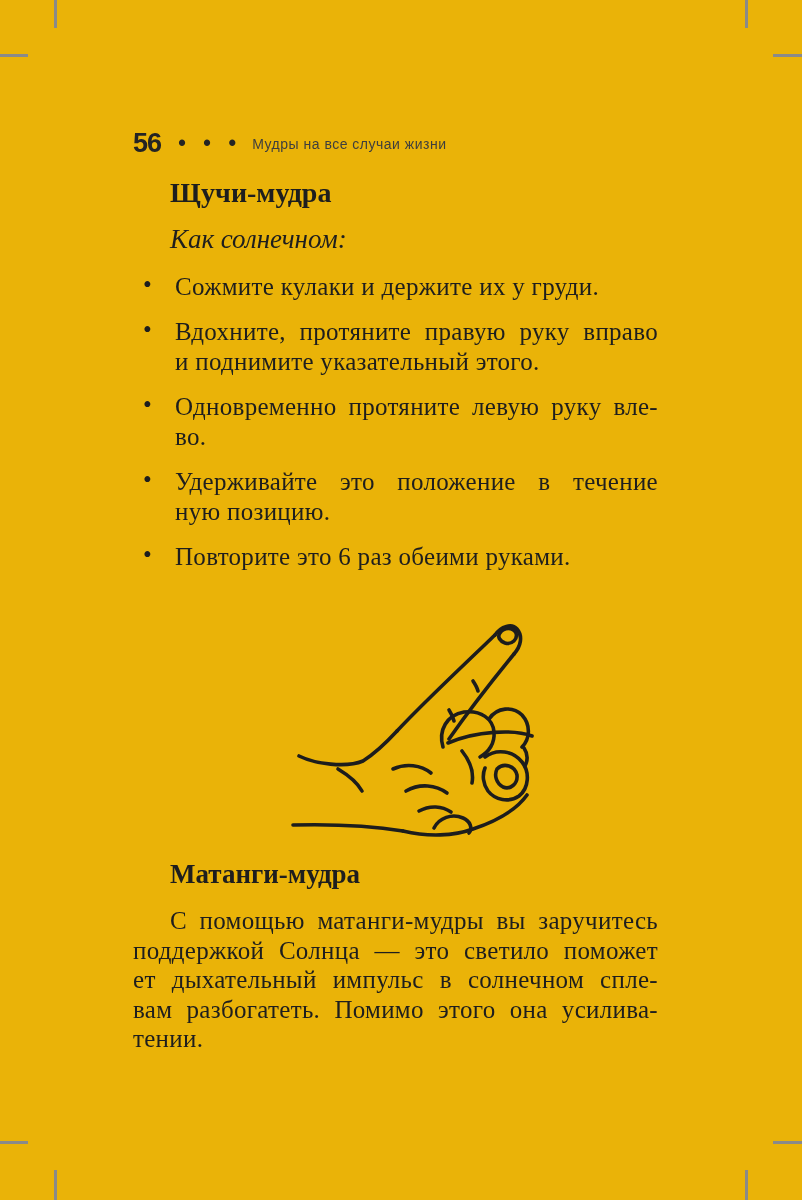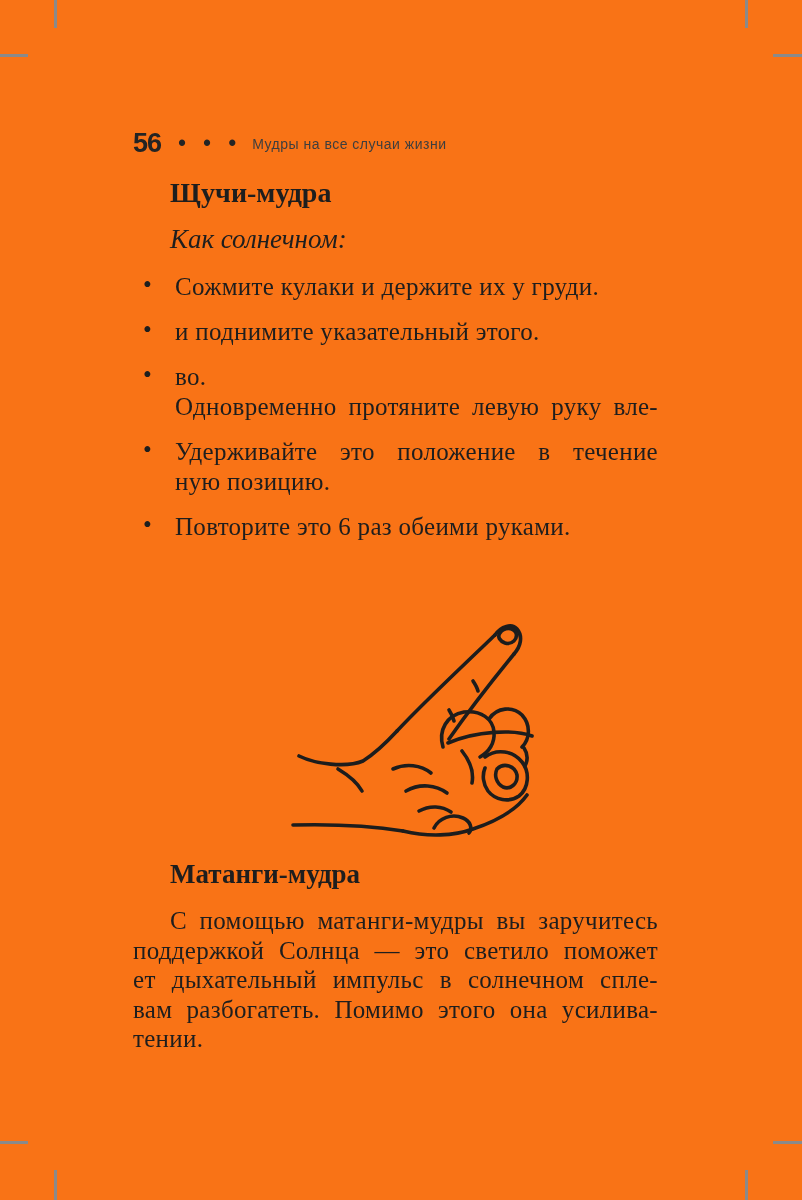--- a/index.html
+++ b/index.html
@@ -1,17 +1,17 @@
 <!DOCTYPE html>
 <html><head>
 <meta charset="utf-8">
 <style>
   html,body{margin:0;padding:0;background:#ffffff;}
   .page{
-    position:relative;width:802px;height:1200px;background:#f97316;
+    position:relative;width:802px;height:1200px;background:#eab308;
     font-family:"Liberation Serif",serif;color:#1e1e1e;overflow:hidden;
   }
   
   .crop{position:absolute;background:#8a8a8a;}
   .crop.v-tl{left:54px;top:0;width:3px;height:28px;}
   .crop.h-tl{left:0;top:54px;width:28px;height:3px;}
   .crop.v-tr{left:745px;top:0;width:3px;height:28px;}
   .crop.h-tr{left:773px;top:54px;width:29px;height:3px;}
   .crop.h-bl{left:0;top:1141px;width:28px;height:3px;}
   .crop.v-bl{left:54px;top:1170px;width:3px;height:30px;}
@@ -69,28 +69,29 @@
   <div class="bullets">
       <div class="bullet-item">
         <span class="marker">•</span>
         <div class="bullet-body">
           <div class="line">Сожмите кулаки и держите их у груди.</div>
         </div>
       </div>
       <div class="bullet-item">
         <span class="marker">•</span>
         <div class="bullet-body">
+          <div class="line j">Вдохните, протяните правую руку вправо</div>
           <div class="line">и поднимите указательный этого.</div>
         </div>
       </div>
       <div class="bullet-item">
         <span class="marker">•</span>
         <div class="bullet-body">
+          <div class="line j">Одновременно протяните левую руку вле-</div>
           <div class="line">во.</div>
-          <div class="line j">Одновременно протяните левую руку вле-</div>
         </div>
       </div>
       <div class="bullet-item">
         <span class="marker">•</span>
         <div class="bullet-body">
           <div class="line j">Удерживайте это положение в течение</div>
           <div class="line">ную позицию.</div>
         </div>
       </div>
       <div class="bullet-item">

